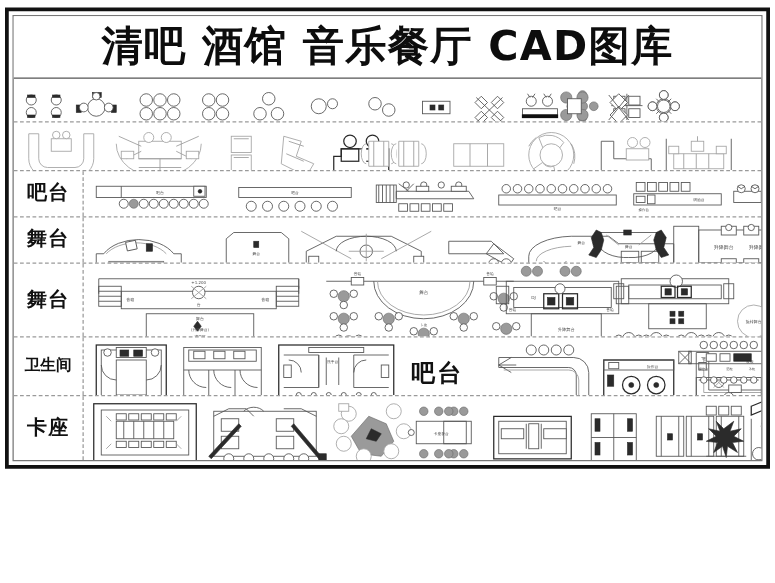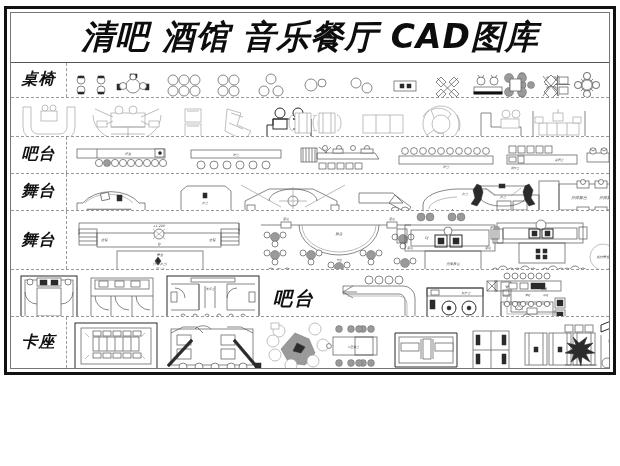--- a/index.html
+++ b/index.html
@@ -1,18 +1,18 @@
 <!DOCTYPE html>
 <html><head>
 <meta charset="utf-8">
 <style>
   html,body{margin:0;padding:0;background:#fff;}
   body{width:620px;height:466px;overflow:hidden;font-family:"Liberation Serif",serif;}
 
-  .sheet{position:relative;width:620px;height:381px;background:#ffffff;box-sizing:border-box;font-style:italic;}
+  .sheet{position:relative;width:620px;height:381px;background:#ffffff;box-sizing:border-box;}
 
   
   .frame-outer{position:absolute;left:4px;top:6px;right:4px;bottom:6px;border:3px solid #111;box-sizing:border-box;}
   .frame-inner{position:absolute;left:10px;top:12px;right:10px;bottom:12px;border:1px solid #777;box-sizing:border-box;background:#fff;}
 
   
   .title-block{position:absolute;left:11px;top:13px;right:11px;height:50px;border-bottom:1px solid #555;
     display:flex;align-items:center;justify-content:center;box-sizing:border-box;background:#fff;}
   .title-text{font-family:"DejaVu Sans",sans-serif;font-size:33px;font-weight:700;color:#0d0d0d;letter-spacing:1px;white-space:nowrap;}
 
@@ -47,23 +47,20 @@
   <div class="frame-outer"></div>
   <div class="frame-inner"></div>
 
   <div class="title-block">
     <div class="title-text">清吧 酒馆 音乐餐厅 CAD图库</div>
   </div>
 
   <div class="table">
 
     <div class="row r1">
-      <div class="label-cell">
-        <span class="label-text">桌椅</span>
-      </div>
       <div class="content-cell">
         <svg class="fig" style="left:4px;top:6px" width="540" height="34" viewBox="0 0 540 34">
           <g>
             <circle class="fl" cx="10" cy="11" r="4"></circle>
               <circle class="fl" cx="10" cy="21" r="4"></circle>
             <rect class="fd" x="7" y="7" width="6" height="2"></rect>
               <rect class="fd" x="7" y="23" width="6" height="2"></rect>
           </g>
           <g>
             <circle class="fl" cx="30" cy="11" r="4"></circle>
@@ -554,20 +551,23 @@
               <circle class="fl" cx="76" cy="54" r="3"></circle>
               <circle class="fl" cx="92" cy="54" r="3"></circle>
           </g>
           <circle class="fll" cx="112" cy="40" r="13"></circle>
           <text class="tiny" x="112" y="41" font-size="3.2" text-anchor="middle">旋转舞台</text>
         </svg>
       </div>
     </div>
 
     <div class="row r6">
+      <div class="label-cell">
+        <span class="label-text small">卫生间</span>
+      </div>
       <div class="content-cell">
         <svg class="fig" style="left:8px;top:4px" width="250" height="56" viewBox="0 0 250 56">
           <g>
             <rect class="ln2" x="2" y="2" width="56" height="52" fill="#fff"></rect>
             <rect class="ln" x="6" y="6" width="48" height="44" fill="#fff"></rect>
             <rect class="fl" x="18" y="4" width="24" height="8"></rect>
             <rect class="fd" x="21" y="6" width="7" height="5"></rect>
               <rect class="fd" x="32" y="6" width="7" height="5"></rect>
             <circle class="fl" cx="11" cy="8" r="3"></circle>
               <circle class="fl" cx="49" cy="8" r="3"></circle>

